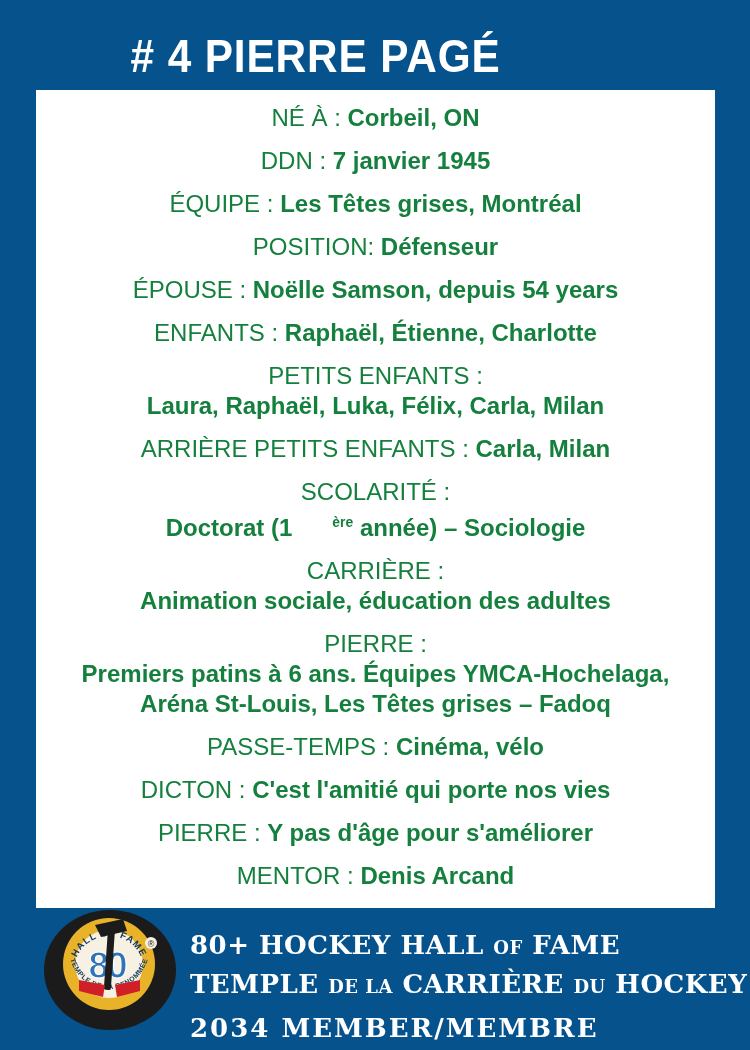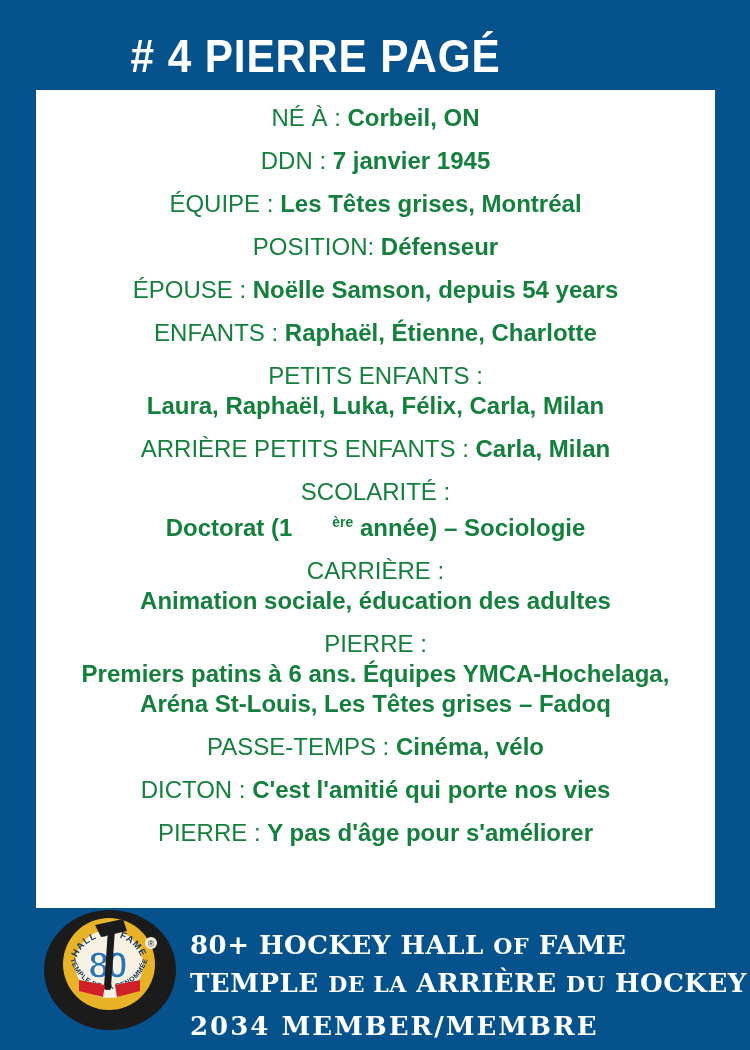--- a/index.html
+++ b/index.html
@@ -68,21 +68,21 @@
     color: #ffffff;
     font-family: "DejaVu Serif", serif;
     font-weight: bold;
     white-space: nowrap;
   }
   .f-line {
     font-size: 26px;
     line-height: 37px;
     letter-spacing: 0.5px;
   }
-  .f-line .small { font-size: 22px; }
+  .f-line .small { font-size: 18px; }
   .f-line.third { margin-top: 5px; letter-spacing: 2px; }
 </style>
 </head>
 <body>
 
 <div class="title-wrap">
   <div class="title"># 4 PIERRE PAGÉ</div>
 </div>
 
 <div class="card">
@@ -107,20 +107,21 @@
         <div class="val-line">Animation sociale, éducation des adultes</div>
       </div>
       <div class="row block">
         <div class="lbl">PIERRE :</div>
         <div class="val-line">Premiers patins à 6 ans. Équipes YMCA-Hochelaga,</div>
         <div class="val-line">Aréna St-Louis, Les Têtes grises – Fadoq</div>
       </div>
       <div class="row"><span class="lbl">PASSE-TEMPS :</span> <span class="val">Cinéma, vélo</span></div>
       <div class="row"><span class="lbl">DICTON :</span> <span class="val">C'est l'amitié qui porte nos vies</span></div>
       <div class="row"><span class="lbl">PIERRE :</span> <span class="val">Y pas d'âge pour s'améliorer</span></div>
+      <div class="row"><span class="lbl">MENTOR :</span> <span class="val">Denis Arcand</span></div>
     </div>
 </div>
 
 <div class="logo-wrap">
   <svg width="134" height="124" viewBox="0 0 134 124" xmlns="http://www.w3.org/2000/svg">
     <ellipse cx="67" cy="62" rx="66" ry="60" fill="#1b1b1b"></ellipse>
     <circle cx="66" cy="56" r="46" fill="#e8b229"></circle>
     <circle cx="66" cy="56" r="34" fill="#f6f1e3"></circle>
     <path id="arcTop" d="M 31 63 A 35 35 0 0 1 101 63" fill="none"></path>
     <path id="arcBot" d="M 27 50 A 40 40 0 0 0 105 50" fill="none"></path>
@@ -135,15 +136,15 @@
     <rect x="63" y="20" width="7" height="62" rx="2" transform="rotate(4 66 50)" fill="#1b1b1b"></rect>
     <polygon points="36,72 62,77 60,89 36,83" fill="#cf2027"></polygon>
     <polygon points="72,77 97,72 97,83 74,89" fill="#cf2027"></polygon>
     <circle cx="108" cy="35" r="6" fill="#f6f1e3"></circle>
     <text x="108" y="38.5" text-anchor="middle" font-family="Liberation Sans, sans-serif" font-size="9" fill="#1b1b1b">®</text>
   </svg>
 </div>
 
 <div class="footer-text">
     <div class="f-line"><span>80+ HOCKEY HALL </span><span class="small">OF</span><span> FAME</span></div>
-    <div class="f-line"><span>TEMPLE </span><span class="small">DE LA</span><span> ARRIÈRE </span><span class="small">DU</span><span> HOCKEY 80+</span></div>
+    <div class="f-line"><span>TEMPLE </span><span class="small">DE LA</span><span> CARRIÈRE </span><span class="small">DU</span><span> HOCKEY 80+</span></div>
     <div class="f-line third"><span>2034 MEMBER/MEMBRE</span></div>
   </div>
 
 </body></html>

